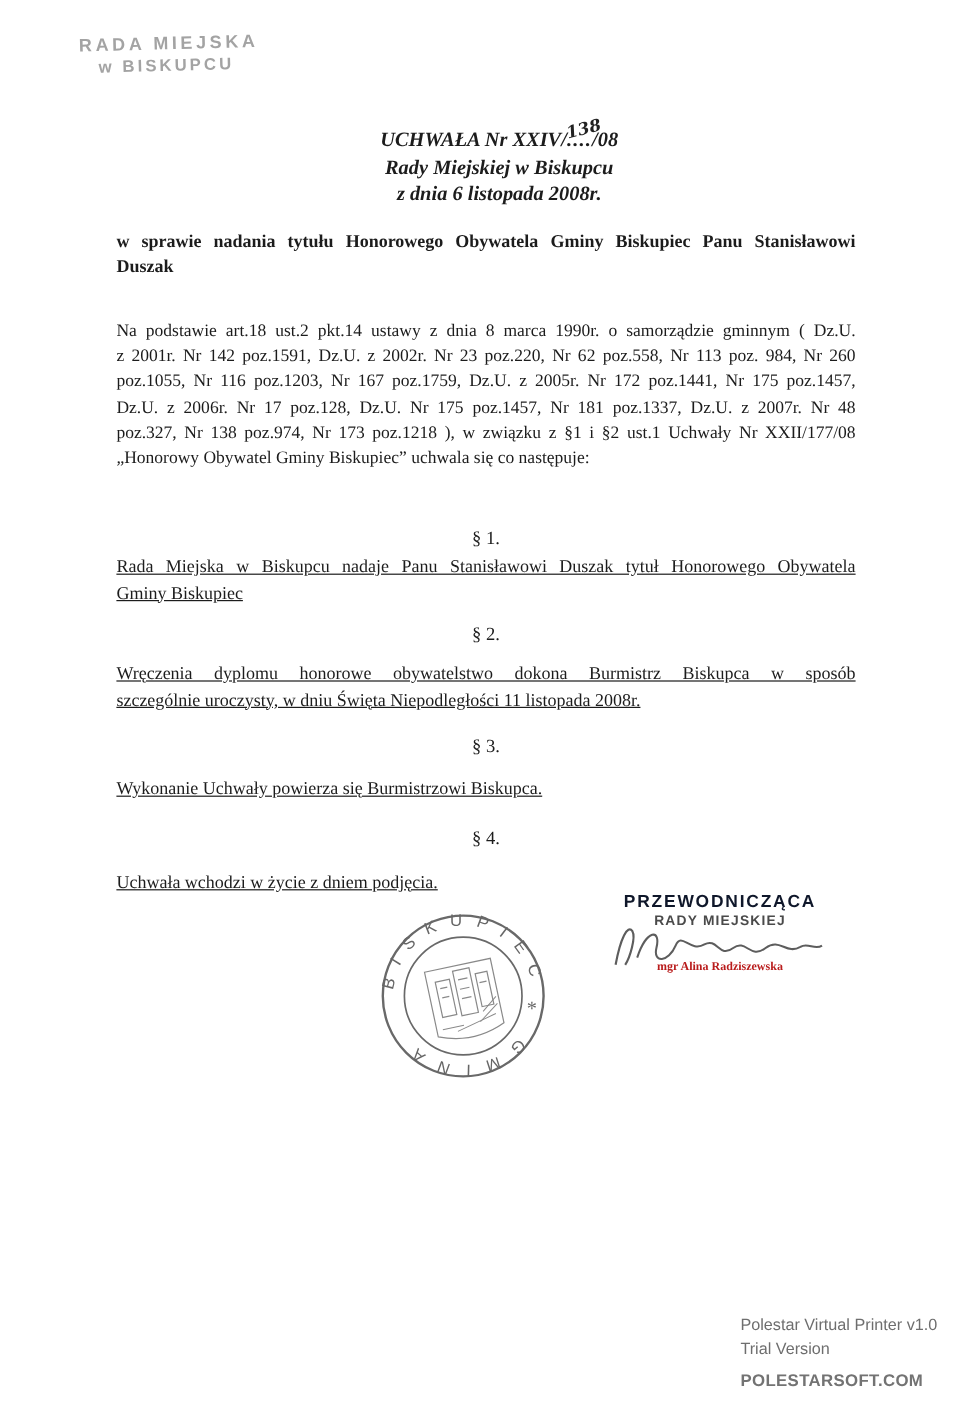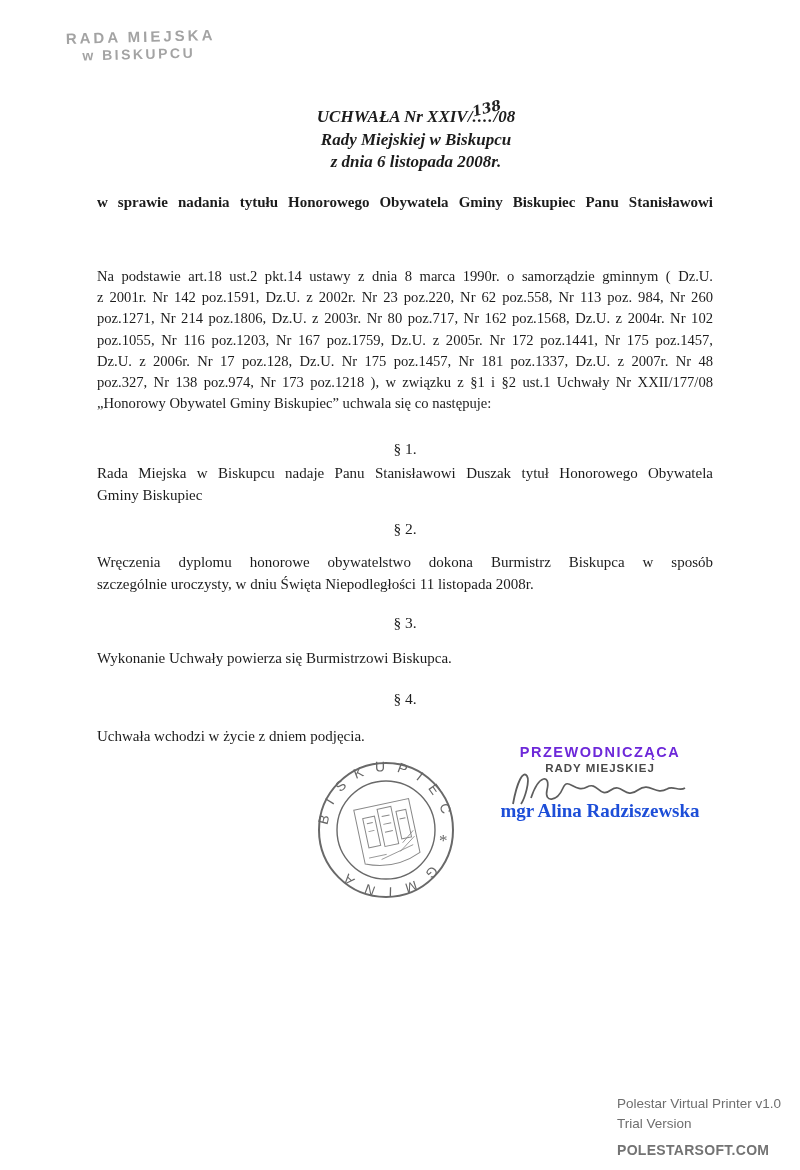--- a/index.html
+++ b/index.html
@@ -35,29 +35,29 @@
   
   .subject{left:97px; top:192px; width:616px; font-weight:700; 
     font-size:15px; line-height:21px;}
 
   
   .preamble{left:97px; top:266px; width:616px; font-size:14.6px; line-height:21.2px;}
   .jline{text-align:justify; text-align-last:justify;}
   .nline{text-align:left;}
 
   .sec-head{left:97px; width:616px; text-align:center; font-size:15.5px;}
-  .sec-text{left:97px; width:616px; font-size:15px; line-height:21.5px;}
+  .sec-text{left:97px; width:616px; font-size:15px; line-height:21.5px;text-decoration:underline;}
 
   
   .sig{left:500px; top:744px; width:200px; text-align:center; color:#414141;}
   .sig .t{font-family:"Liberation Sans", sans-serif; font-weight:700; font-size:14.5px;
-    letter-spacing:1.5px; color:#6d28d9;}
+    letter-spacing:1.5px; color:#0f172a;}
   .sig .s{font-family:"Liberation Sans", sans-serif; font-weight:700; font-size:11.5px;
     letter-spacing:1px; margin-top:2px; color:#4a4a4a;}
-  .sig .n{font-size:19px; font-weight:700; color:#1d4ed8; margin-top:26px;}
+  .sig .n{font-size:10px; font-weight:700; color:#b91c1c; margin-top:26px;}
   .sig svg{position:absolute; left:5px; top:18px;}
 
   
   .round-stamp{left:314px; top:758px; opacity:.84;}
 
   
   .footer{left:617px; top:1094px; font-family:"Liberation Sans", sans-serif;
     color:#6e6e6e; font-size:13.5px; line-height:20px;}
   .footer .b{font-weight:700; color:#737373; font-size:14px; letter-spacing:.3px; margin-top:6px;}
 </style>
@@ -72,26 +72,26 @@
   </div>
 
   <div class="abs title-block">
     <div><span>UCHWAŁA Nr XXIV/</span><span class="numwrap"><span class="hand">138</span><span class="dots">....</span></span><span>/08</span></div>
     <div>Rady Miejskiej w Biskupcu</div>
     <div>z dnia 6 listopada 2008r.</div>
   </div>
 
   <div class="abs subject">
     <div class="jline">w sprawie nadania tytułu Honorowego Obywatela Gminy Biskupiec Panu Stanisławowi</div>
+    <div class="nline">Duszak</div>
   </div>
 
   <div class="abs preamble">
     <div class="jline">Na podstawie art.18 ust.2 pkt.14 ustawy z dnia 8 marca 1990r. o samorządzie gminnym ( Dz.U.</div>
     <div class="jline">z 2001r. Nr 142 poz.1591, Dz.U. z 2002r. Nr 23 poz.220, Nr 62 poz.558, Nr 113 poz. 984, Nr 260</div>
-    <div class="jline">poz.1271, Nr 214 poz.1806, Dz.U. z 2003r. Nr 80 poz.717, Nr 162 poz.1568, Dz.U. z 2004r. Nr 102</div>
     <div class="jline">poz.1055, Nr 116 poz.1203, Nr 167 poz.1759, Dz.U. z 2005r. Nr 172 poz.1441, Nr 175 poz.1457,</div>
     <div class="jline">Dz.U. z 2006r. Nr 17 poz.128, Dz.U. Nr 175 poz.1457, Nr 181 poz.1337, Dz.U. z 2007r. Nr 48</div>
     <div class="jline">poz.327, Nr 138 poz.974, Nr 173 poz.1218 ), w związku z §1 i §2 ust.1 Uchwały Nr XXII/177/08</div>
     <div class="nline">„Honorowy Obywatel Gminy Biskupiec” uchwala się co następuje:</div>
   </div>
 
   <div class="abs sec-head" style="top:440px;">§ 1.</div>
   <div class="abs sec-text" style="top:463px;">
     <div class="jline">Rada Miejska w Biskupcu nadaje Panu Stanisławowi Duszak tytuł Honorowego Obywatela</div>
     <div class="nline">Gminy Biskupiec</div>

